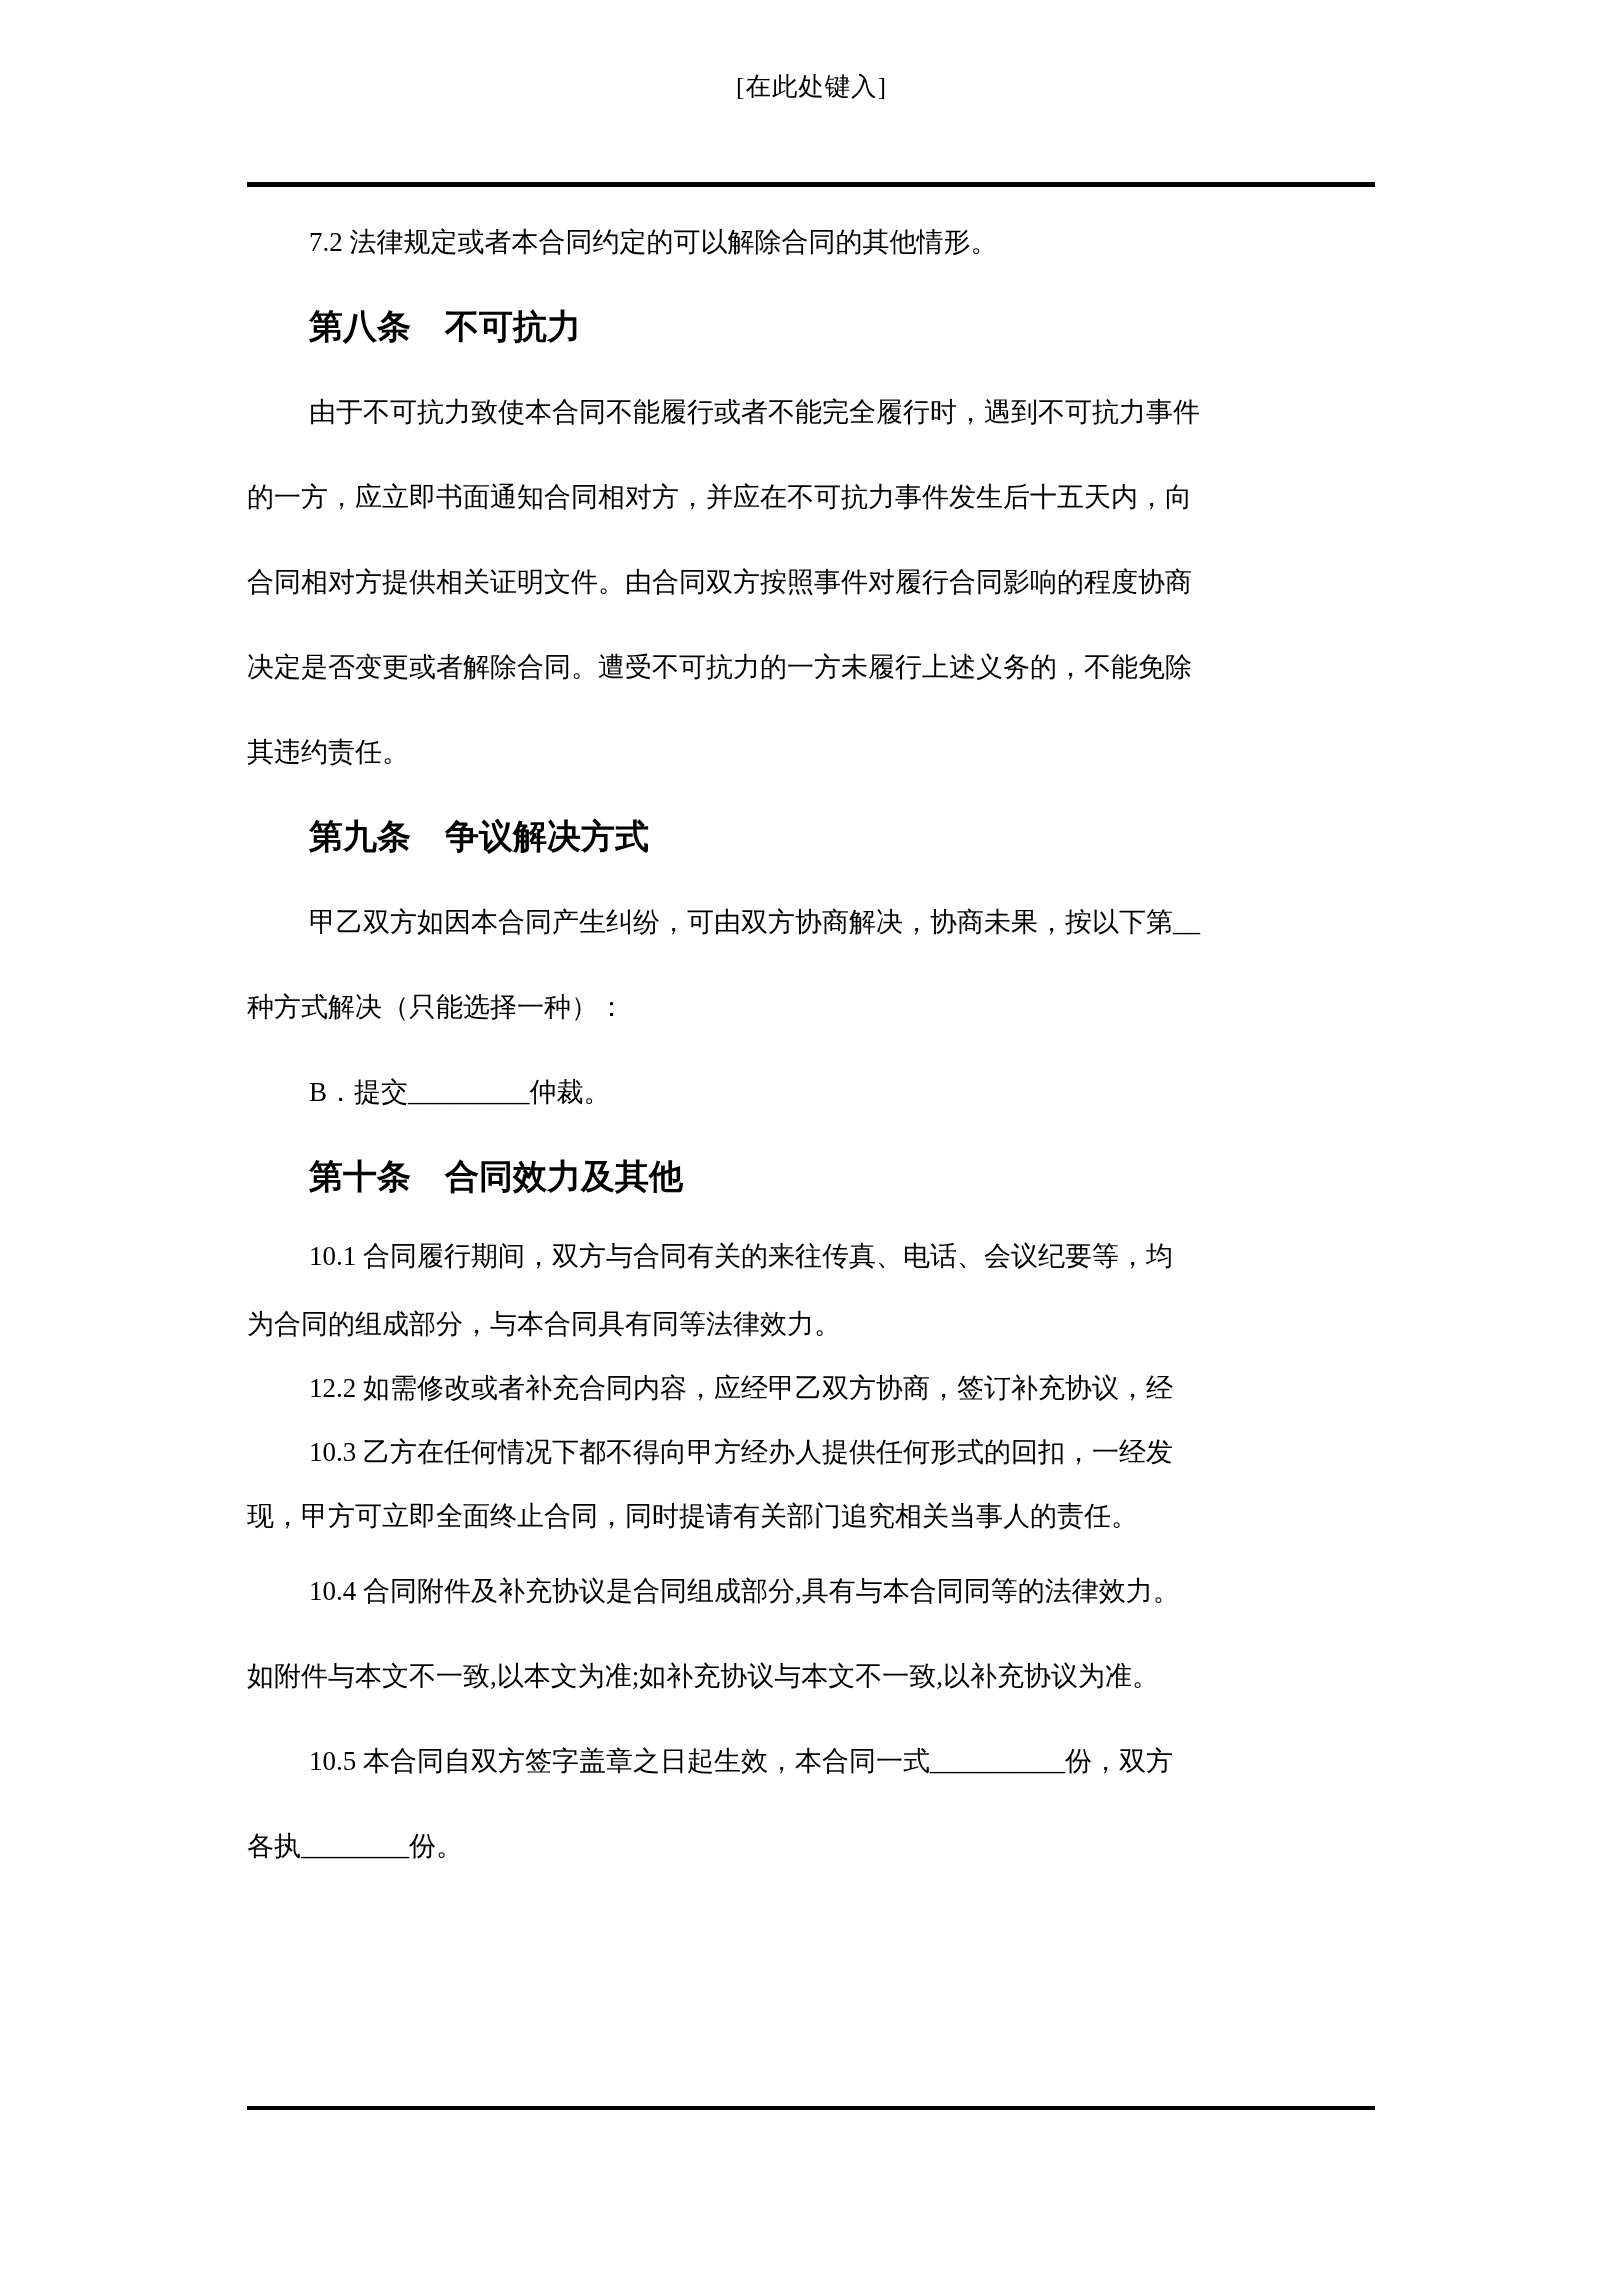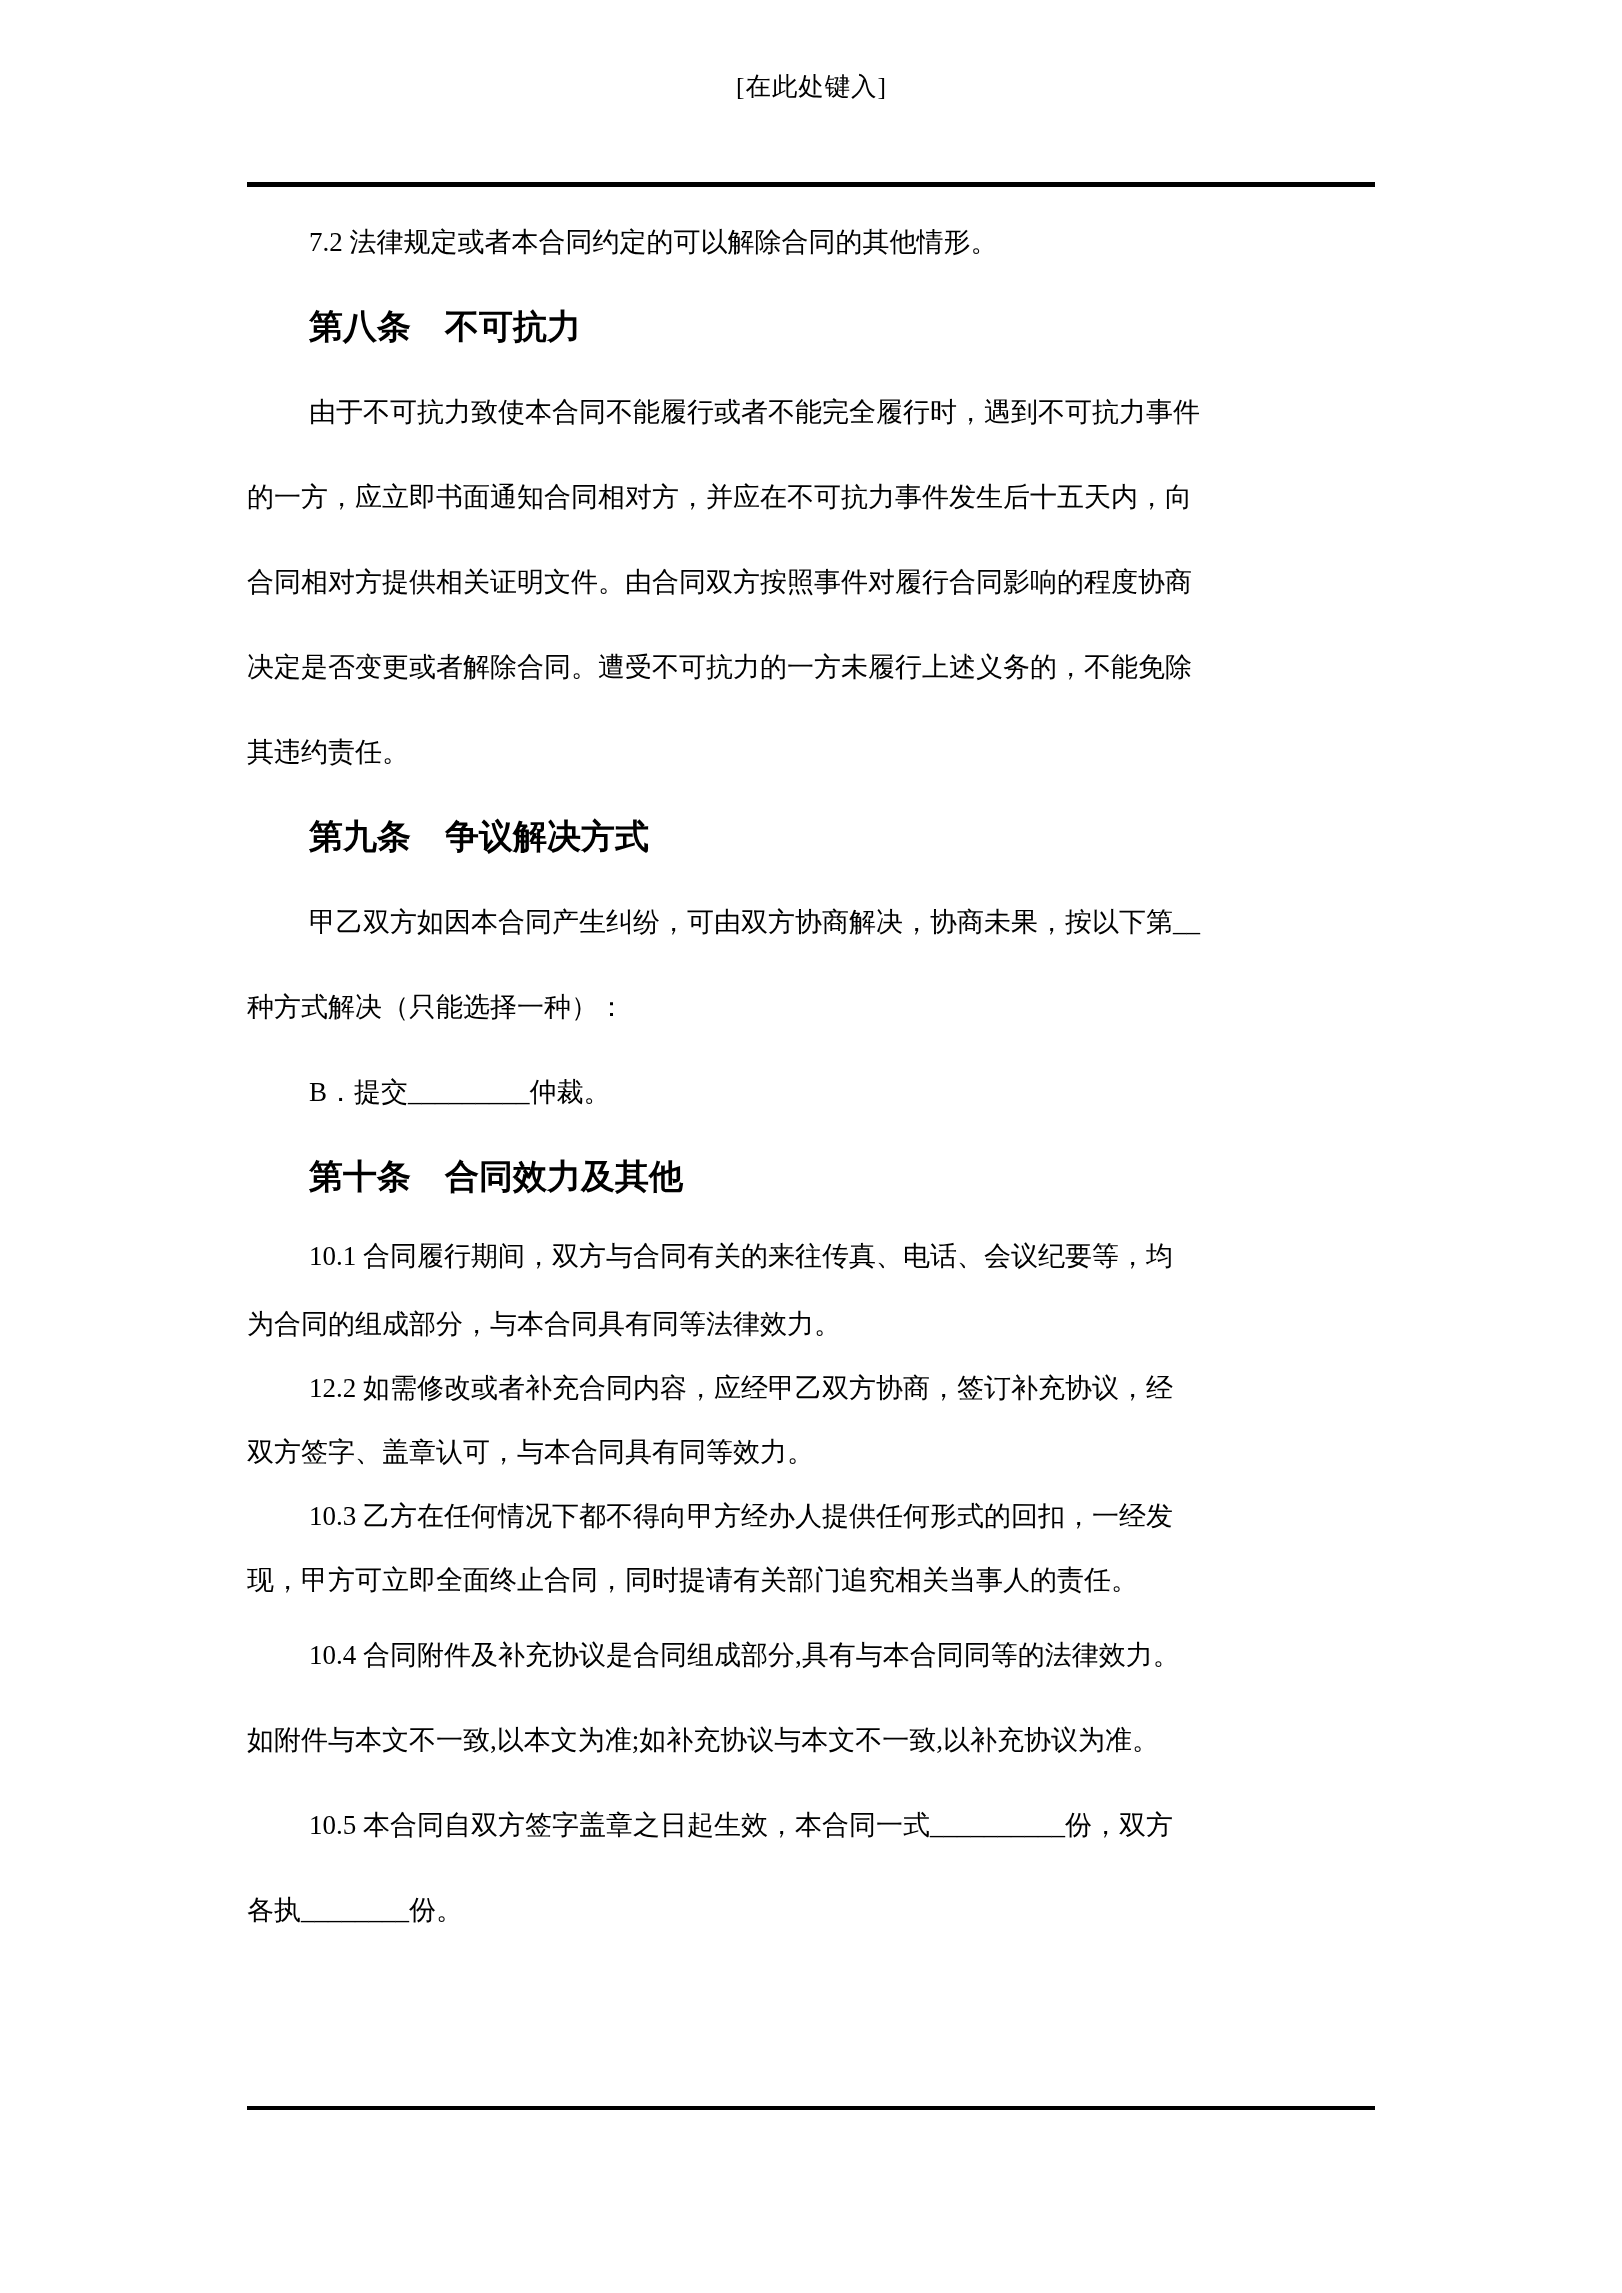--- a/index.html
+++ b/index.html
@@ -92,21 +92,20 @@
 
     <div class="line heading indent">第九条　争议解决方式</div>
     <div class="line indent">甲乙双方如因本合同产生纠纷，可由双方协商解决，协商未果，按以下第__</div>
     <div class="line">种方式解决（只能选择一种）：</div>
     <div class="line indent">B．提交_________仲裁。</div>
 
     <div class="line heading indent">第十条　合同效力及其他</div>
     <div class="line first-tight indent">10.1 合同履行期间，双方与合同有关的来往传真、电话、会议纪要等，均</div>
     <div class="line tight">为合同的组成部分，与本合同具有同等法律效力。</div>
     <div class="line tight indent">12.2 如需修改或者补充合同内容，应经甲乙双方协商，签订补充协议，经</div>
-    <div class="line tight">双方签字、盖章认可，与本合同具有同等效力。</div>
     <div class="line tight indent">10.3 乙方在任何情况下都不得向甲方经办人提供任何形式的回扣，一经发</div>
     <div class="line tight">现，甲方可立即全面终止合同，同时提请有关部门追究相关当事人的责任。</div>
     <div class="line indent">10.4 合同附件及补充协议是合同组成部分,具有与本合同同等的法律效力。</div>
     <div class="line">如附件与本文不一致,以本文为准;如补充协议与本文不一致,以补充协议为准。</div>
     <div class="line indent">10.5 本合同自双方签字盖章之日起生效，本合同一式__________份，双方</div>
     <div class="line">各执________份。</div>
 
   </div>
 
   <div class="footer-rule"></div>

